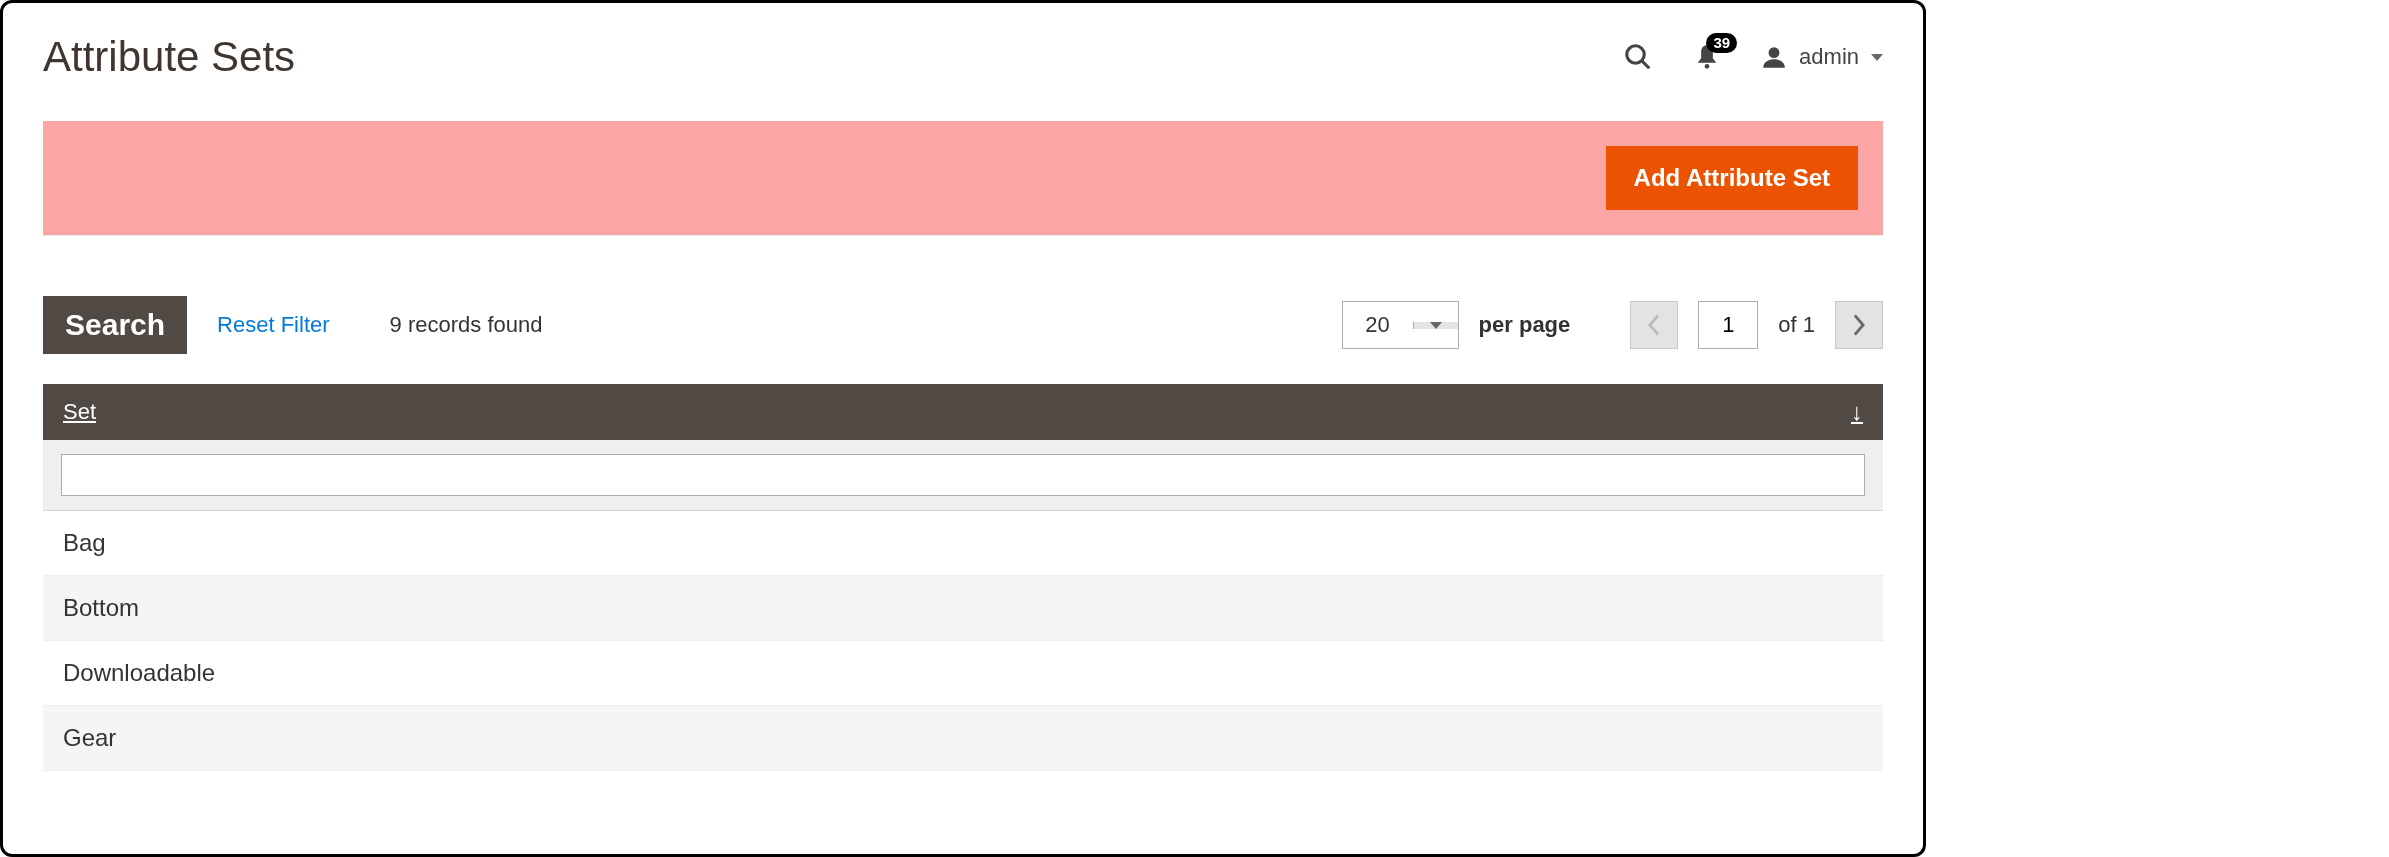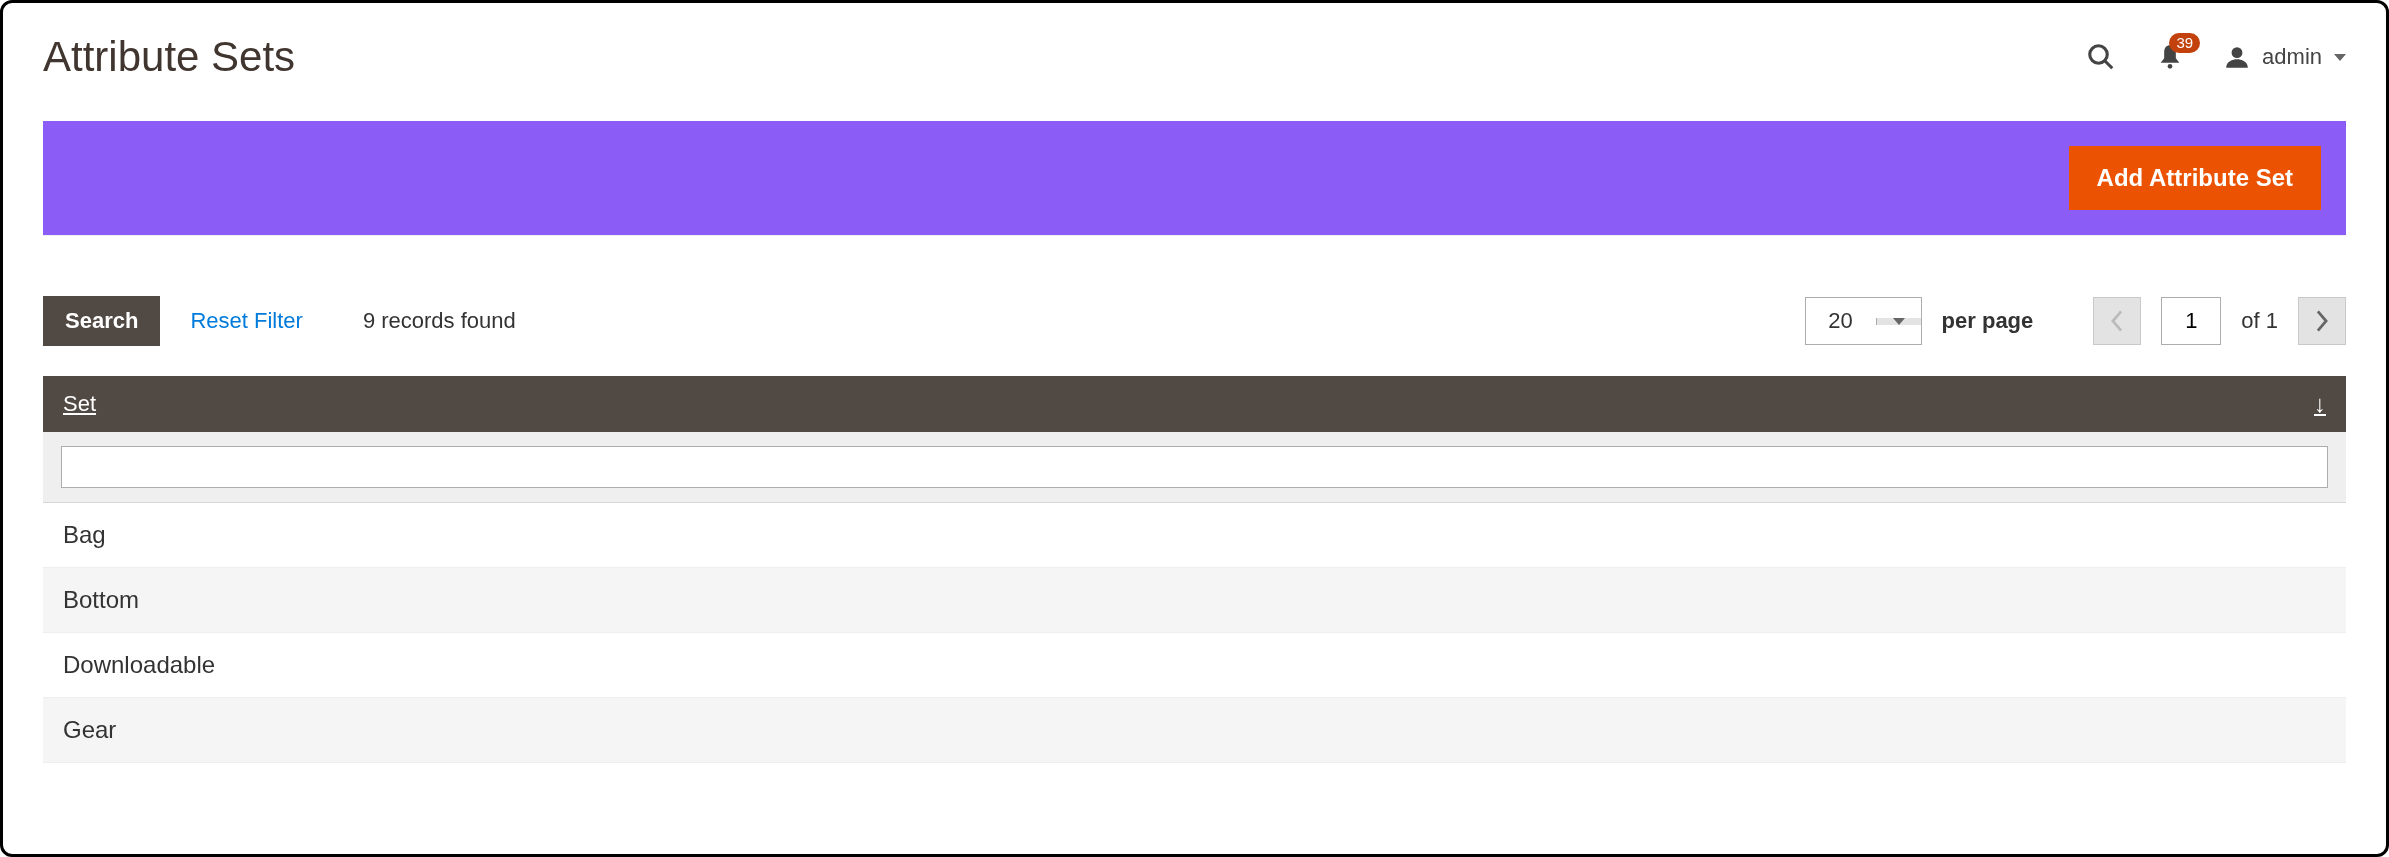--- a/index.html
+++ b/index.html
@@ -6,21 +6,21 @@
   html, body {
     margin: 0;
     padding: 0;
     font-family: -apple-system, BlinkMacSystemFont, "Segoe UI", Helvetica, Arial, sans-serif;
     color: #333;
     background: #fff;
   }
   .frame {
     border: 3px solid #000;
     border-radius: 12px;
-    width: 2389px;
+    width: 1926px;
     height: 857px;
     overflow: hidden;
     position: relative;
     padding: 30px 40px 0 40px;
   }
 
   
   .header-row {
     display: flex;
     align-items: center;
@@ -46,24 +46,24 @@
   }
   .notif-wrap {
     position: relative;
     display: inline-flex;
     align-items: center;
   }
   .badge {
     position: absolute;
     top: -10px;
     right: -16px;
-    background: #c2410c;
+    background: #000000;
     color: #fff;
     font-size: 15px;
-    font-weight: 400;
+    font-weight: 700;
     border-radius: 12px;
     padding: 1px 7px;
     line-height: 18px;
   }
   .user-menu {
     display: inline-flex;
     align-items: center;
     gap: 12px;
     cursor: pointer;
     color: #444;
@@ -71,21 +71,21 @@
   }
   .caret-down {
     width: 0; height: 0;
     border-left: 6px solid transparent;
     border-right: 6px solid transparent;
     border-top: 7px solid #666;
   }
 
   
   .action-bar {
-    background: #8b5cf6;
+    background: #fca5a5;
     padding: 25px 25px;
     display: flex;
     justify-content: flex-end;
     border-bottom: 1px solid #eee;
     margin-bottom: 60px;
   }
   .primary-btn {
     background: #eb5202;
     color: #fff;
     font-size: 24px;
@@ -103,21 +103,21 @@
     margin-bottom: 30px;
   }
   .toolbar-left {
     display: flex;
     align-items: center;
     gap: 30px;
   }
   .search-btn {
     background: #514943;
     color: #fff;
-    font-size: 22px;
+    font-size: 30px;
     font-weight: 600;
     border: none;
     padding: 12px 22px;
     cursor: pointer;
   }
   .link-btn {
     color: #007bdb;
     font-size: 22px;
     cursor: pointer;
   }

